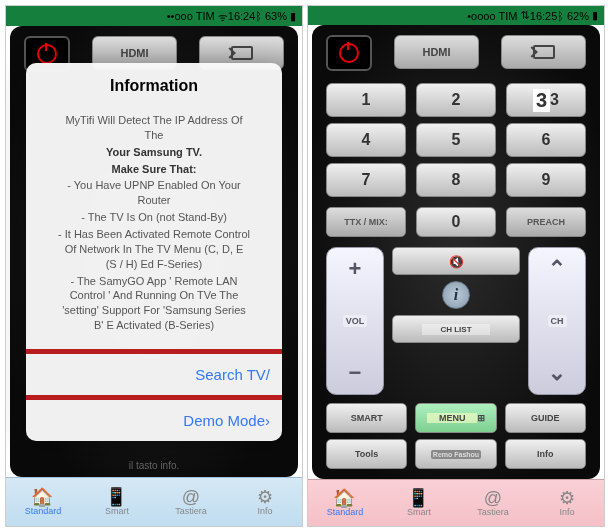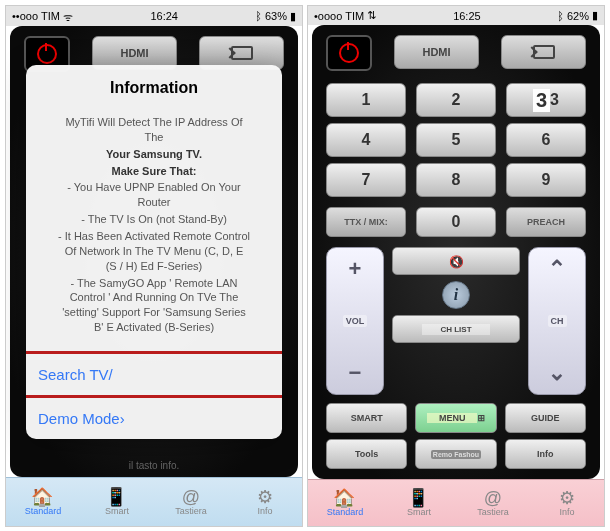--- a/index.html
+++ b/index.html
@@ -1,18 +1,18 @@
 <!DOCTYPE html>
 <html><head>
 <meta charset="utf-8">
 <style>
 body{margin:0;padding:5px;background:#fff;font-family:-apple-system,Helvetica,Arial,sans-serif}
 .wrapper{display:flex;gap:4px}
 .phone{width:296px;height:520px;background:#fff;border:1px solid #ccc;display:flex;flex-direction:column;position:relative;overflow:hidden}
-.statusbar{height:20px;background:#e5e5e5;display:flex;justify-content:space-between;align-items:center;padding:0 6px;font-size:11px;color:#000}
+.statusbar{height:20px;background:#15803d;display:flex;justify-content:flex-end;align-items:center;padding:0 6px;font-size:11px;color:#000}
 .statusbar .sb-left,.statusbar .sb-right{display:flex;align-items:center;gap:3px}
 .remote-body{flex:1;background:radial-gradient(ellipse at center,#2a2a2a 0%,#0a0a0a 80%);margin:0 4px;border-radius:12px;padding:10px 14px;position:relative}
 .toprow{display:flex;gap:22px;margin-bottom:12px}
 .pwr{width:42px;height:32px;background:#000;border:2px solid #555;border-radius:6px;display:flex;align-items:center;justify-content:center}
 .pwr-icon{width:16px;height:16px;border:2px solid #e00;border-radius:50%;position:relative}
 .pwr-icon:after{content:'';position:absolute;width:2px;height:8px;background:#e00;top:-3px;left:6px}
 .topbtn{flex:1;height:32px;background:linear-gradient(#ddd,#aaa);border:1px solid #888;border-radius:6px;display:flex;align-items:center;justify-content:center;font-size:11px;font-weight:bold;color:#444}
 .sourcebtn{width:48px}
 .src-icon{width:18px;height:10px;border:2px solid #444;border-radius:2px;position:relative}
 .src-icon:before{content:'';position:absolute;width:6px;height:6px;border-top:2px solid #444;border-right:2px solid #444;transform:rotate(45deg);left:-7px;top:1px}
@@ -39,21 +39,21 @@
 .tabbar.blue{background:linear-gradient(#d5e8f5,#c0ddf0);border-top:1px solid #a0c0d8}
 .tab{flex:1;display:flex;flex-direction:column;align-items:center;justify-content:center;font-size:9px;color:#888}
 .tab.active{color:#3478f6}
 .tab .ticon{font-size:18px;line-height:1}
 .modal-backdrop{position:absolute;top:20px;left:0;right:0;bottom:48px;display:flex;align-items:center;justify-content:center;padding:20px}
 .modal{background:rgba(248,248,248,0.97);border-radius:10px;width:100%;box-shadow:0 5px 30px rgba(0,0,0,.3);overflow:hidden}
 .modal-content{padding:14px 16px;text-align:center}
 .modal h3{margin:0 0 18px;font-size:16px;font-weight:600}
 .modal p{margin:2px 16px;font-size:11px;color:#555;line-height:1.35}
 .modal .sub{font-weight:bold;color:#333}
-.modal-btn{border-top:3px solid #b91c1c;padding:12px;text-align:left;font-size:15px;color:#3478f6}
+.modal-btn{border-top:5px solid #b91c1c;padding:12px;text-align:right;font-size:15px;color:#3478f6}
 .hint{position:absolute;bottom:6px;left:0;right:0;text-align:center;font-size:10px;color:#666}
 .big3{background:#fff;padding:0 3px;font-size:20px}
 </style>
 </head>
 <body>
 
 <div class="wrapper">
 
 <div class="phone">
   <div class="statusbar">

